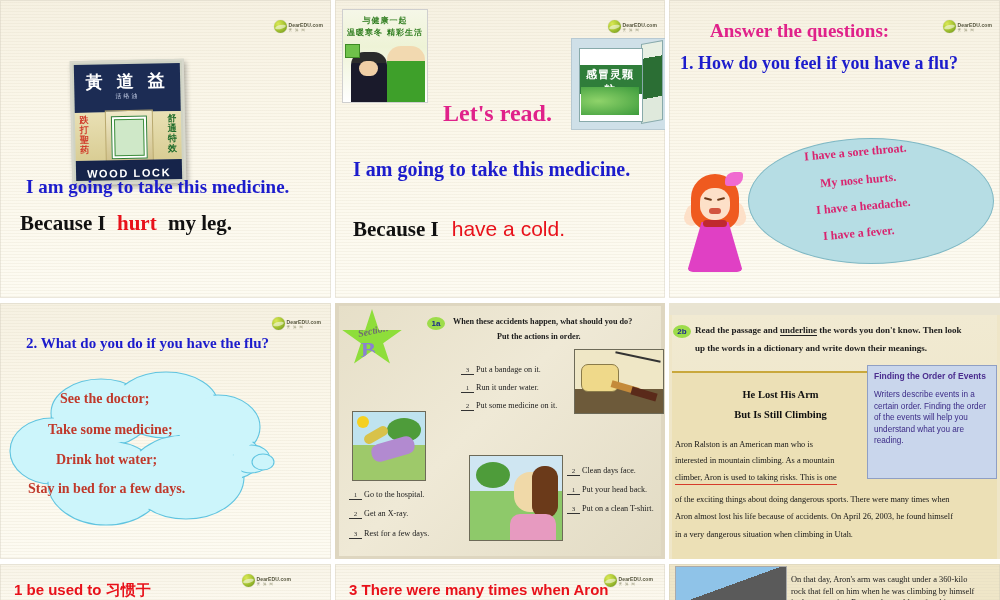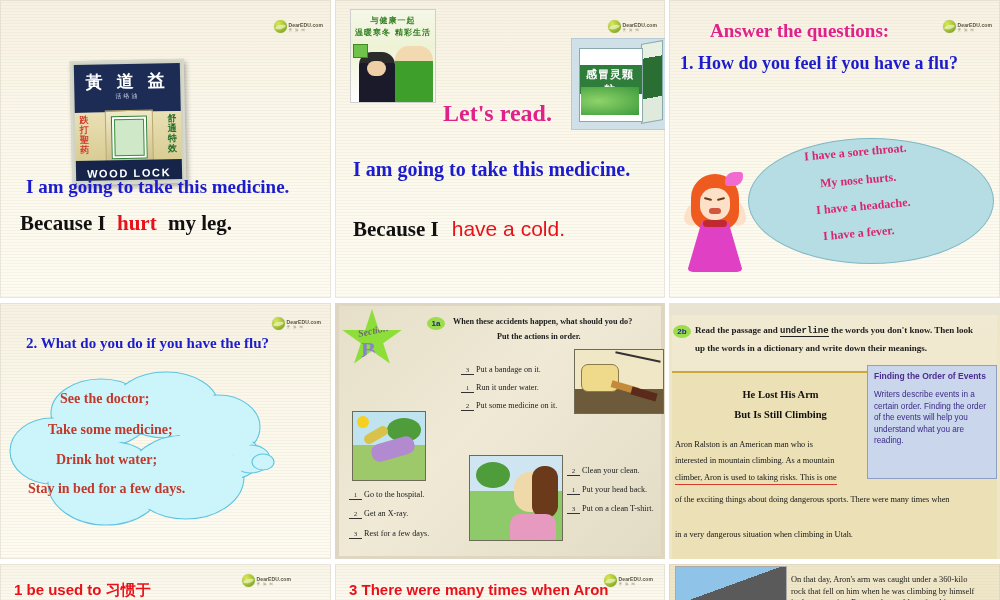--- a/index.html
+++ b/index.html
@@ -71,21 +71,21 @@
   .s1-img .jar{position:absolute;left:5px;top:5px;right:5px;bottom:4px;background:#ffffff;
     border:1px solid #2f7d32;}
   .s1-img .jar .g{position:absolute;inset:2px;background:#cfe8c8;border:1px solid #3f8f3f;}
   .s1-img .sideL{position:absolute;left:4px;top:52px;width:14px;color:#d03a2a;
     font:bold 9px "DejaVu Sans",sans-serif;line-height:10px;text-align:center;}
   .s1-img .sideR{position:absolute;right:4px;top:52px;width:14px;color:#1f6b2a;
     font:bold 9px "DejaVu Sans",sans-serif;line-height:10px;text-align:center;}
   .s1-img .wl{position:absolute;bottom:3px;left:0;right:0;text-align:center;color:#fff;
     font:bold 11px "Liberation Sans",sans-serif;letter-spacing:1.6px;}
   .ad{position:absolute;width:84px;height:92px;border:1px solid #cfcfcf;overflow:hidden;
-    background:linear-gradient(180deg,#f5f7e8 0%,#eef3d6 40%,#ffffff 100%);margin-left:8px;}
+    background:linear-gradient(180deg,#f5f7e8 0%,#eef3d6 40%,#ffffff 100%);}
   .ad .adtxt1{position:absolute;top:5px;left:0;right:0;text-align:center;
     font:bold 8px "DejaVu Sans",sans-serif;color:#2f7d1f;letter-spacing:1px;}
   .ad .adtxt2{position:absolute;top:17px;left:0;right:0;text-align:center;
     font:bold 8px "DejaVu Sans",sans-serif;color:#2f7d1f;letter-spacing:1px;}
   .ad .man-g{position:absolute;right:2px;bottom:0;width:38px;height:56px;
     background:linear-gradient(180deg,#f2d9b0 0 26%,#3ea02a 26% 100%);
     border-radius:14px 14px 0 0;}
   .ad .man-b{position:absolute;left:8px;bottom:0;width:36px;height:50px;
     background:linear-gradient(180deg,#2b2b2b 0 22%,#1a1a2b 22% 100%);
     border-radius:13px 13px 0 0;}
@@ -159,21 +159,21 @@
   .rd .title{position:absolute;left:0;right:108px;text-align:center;
     font:bold 10.5px "Liberation Serif",serif;color:#111;}
   .rd .para{position:absolute;font:normal 8.4px "Liberation Serif",serif;color:#151515;
     line-height:11.5px;}
   .sidebox{position:absolute;right:3px;top:62px;width:128px;height:112px;
     background:#c9d6ec;border:1px solid #8f9fc4;}
   .sidebox .sbt{position:absolute;left:6px;top:5px;font:bold 8.5px "Liberation Sans",sans-serif;color:#4b2d8f;}
   .sidebox .sbb{position:absolute;left:6px;top:23px;right:4px;
     font:normal 8.2px "Liberation Sans",sans-serif;color:#3b2a86;line-height:11.5px;}
   .ul-red{border-bottom:1.4px solid #d63b2a;}
-  .ul-dark{border-bottom:1px solid #222;font-family:Liberation Mono, monospace;}
+  .ul-dark{border-bottom:1px solid #222;}
 
   
   .r3{position:relative;overflow:hidden;
     background:linear-gradient(180deg,#f8f4e8,#fdfaf0);}
   .r3 .big{position:absolute;left:14px;top:17px;font:bold 15px "Liberation Sans",sans-serif;color:#e8111a;white-space:nowrap;}
   .r3cn{font-family:"DejaVu Sans",sans-serif;}
   .r3img{position:absolute;left:6px;top:2px;width:110px;height:44px;
     background:linear-gradient(160deg,#8fc3e8 0 45%,#5a5a5a 45% 100%);border:1px solid #aaa;}
   .r3txt{position:absolute;left:122px;top:2px;right:2px;
     font:normal 8.4px "Liberation Serif",serif;color:#1a1a1a;line-height:11.5px;margin-top:8px;}
@@ -384,21 +384,21 @@
       </div>
 
       <div class="pic pic-girl" style="left:134px;top:152px;width:92px;height:84px;">
         <div style="position:absolute;left:6px;top:6px;width:34px;height:26px;border-radius:50%;background:#4e9c3a;"></div>
         <div style="position:absolute;left:44px;top:16px;width:34px;height:40px;border-radius:16px;background:#f0d9a8;"></div>
         <div style="position:absolute;left:62px;top:10px;width:26px;height:52px;background:#6b3a1a;border-radius:12px;"></div>
         <div style="position:absolute;left:40px;bottom:0;width:46px;height:26px;background:#e79ac0;border-radius:10px 10px 0 0;"></div>
       </div>
       <div class="tbl" style="left:232px;top:163px;">
         <span class="blank">2</span>
-        <span>Clean your clean.</span>
+        <span>Clean days face.</span>
       </div>
       <div class="tbl" style="left:232px;top:182px;">
         <span class="blank">1</span>
         <span>Put your head back.</span>
       </div>
       <div class="tbl" style="left:232px;top:201px;">
         <span class="blank">3</span>
         <span>Put on a clean T-shirt.</span>
       </div>
     </div>
@@ -423,20 +423,21 @@
         <div class="sbb">Writers describe events in a certain order. Finding the order of the events will help you understand what you are reading.</div>
       </div>
 
       <div class="title" style="top:106px;">But Is Still Climbing</div>
       <div class="title" style="top:86px;">He Lost His Arm</div>
 
       <div class="para" style="left:6px;top:136px;">Aron Ralston is an American man who is</div>
       <div class="para" style="left:6px;top:152px;">interested in mountain climbing. As a mountain</div>
       <div class="para ul-red" style="left:6px;top:169px;">climber, Aron is used to taking risks. This is one</div>
       <div class="para" style="left:6px;top:191px;">of the exciting things about doing dangerous sports. There were many times when</div>
+      <div class="para" style="left:6px;top:208px;">Aron almost lost his life because of accidents. On April 26, 2003, he found himself</div>
       <div class="para" style="left:6px;top:226px;">in a very dangerous situation when climbing in Utah.</div>
     </div>
   </div>
 
   <div class="slide r3">
     <div class="wm" style="right:40px;top:10px;">
       <div class="globe"></div>
       <div class="wmtxt">
         <b>DearEDU.com</b>
         <i>资 源 网</i>

